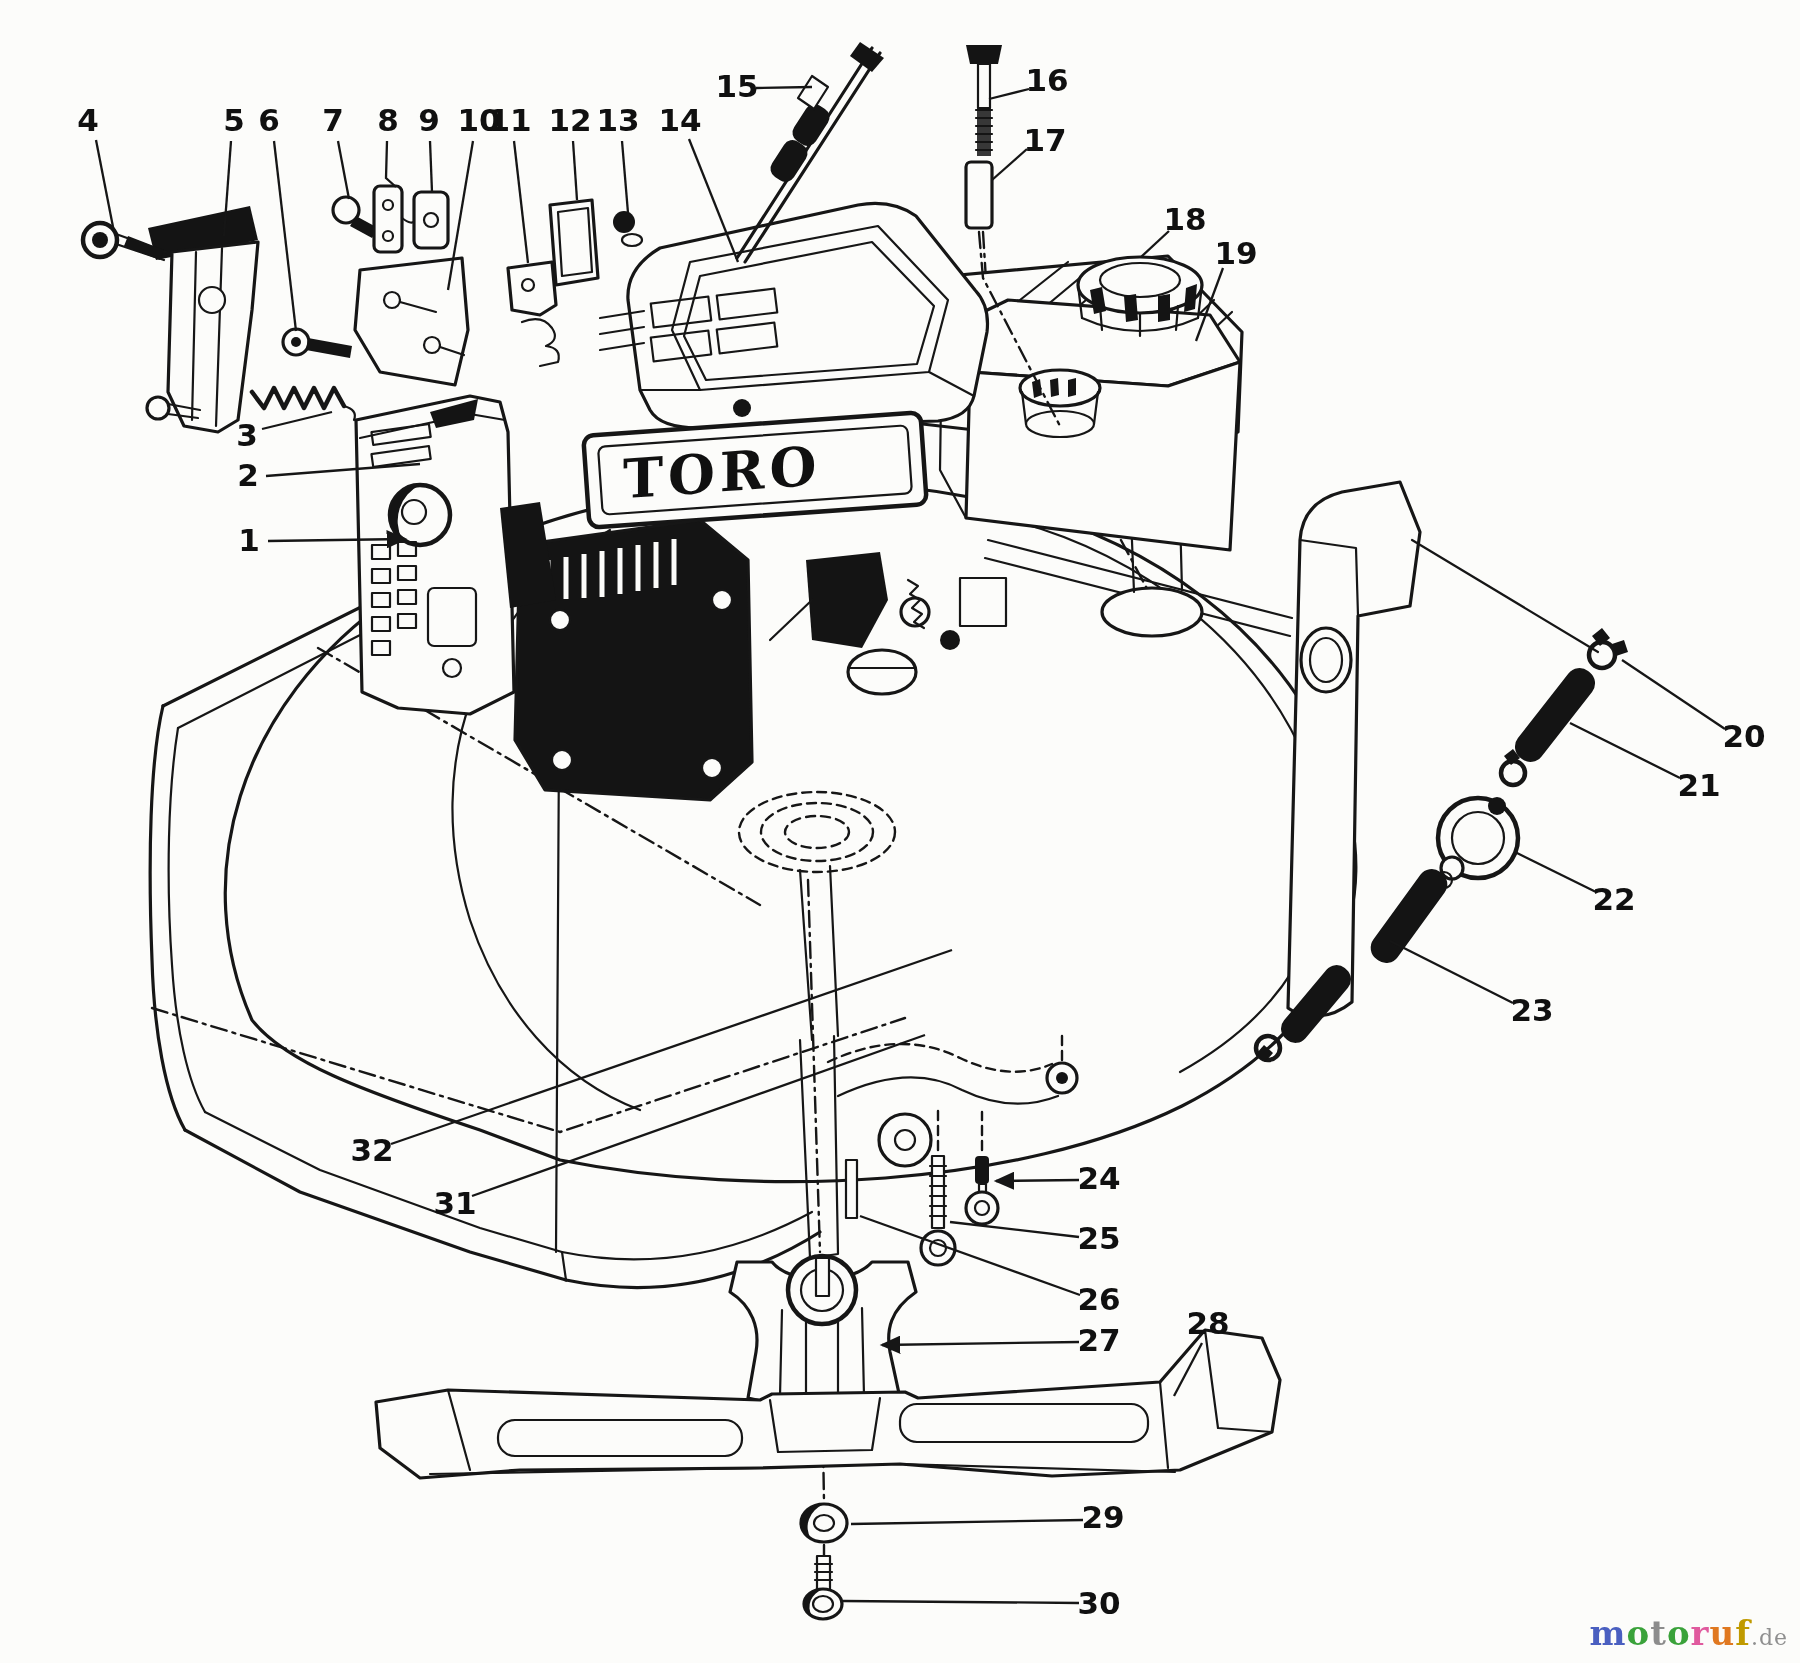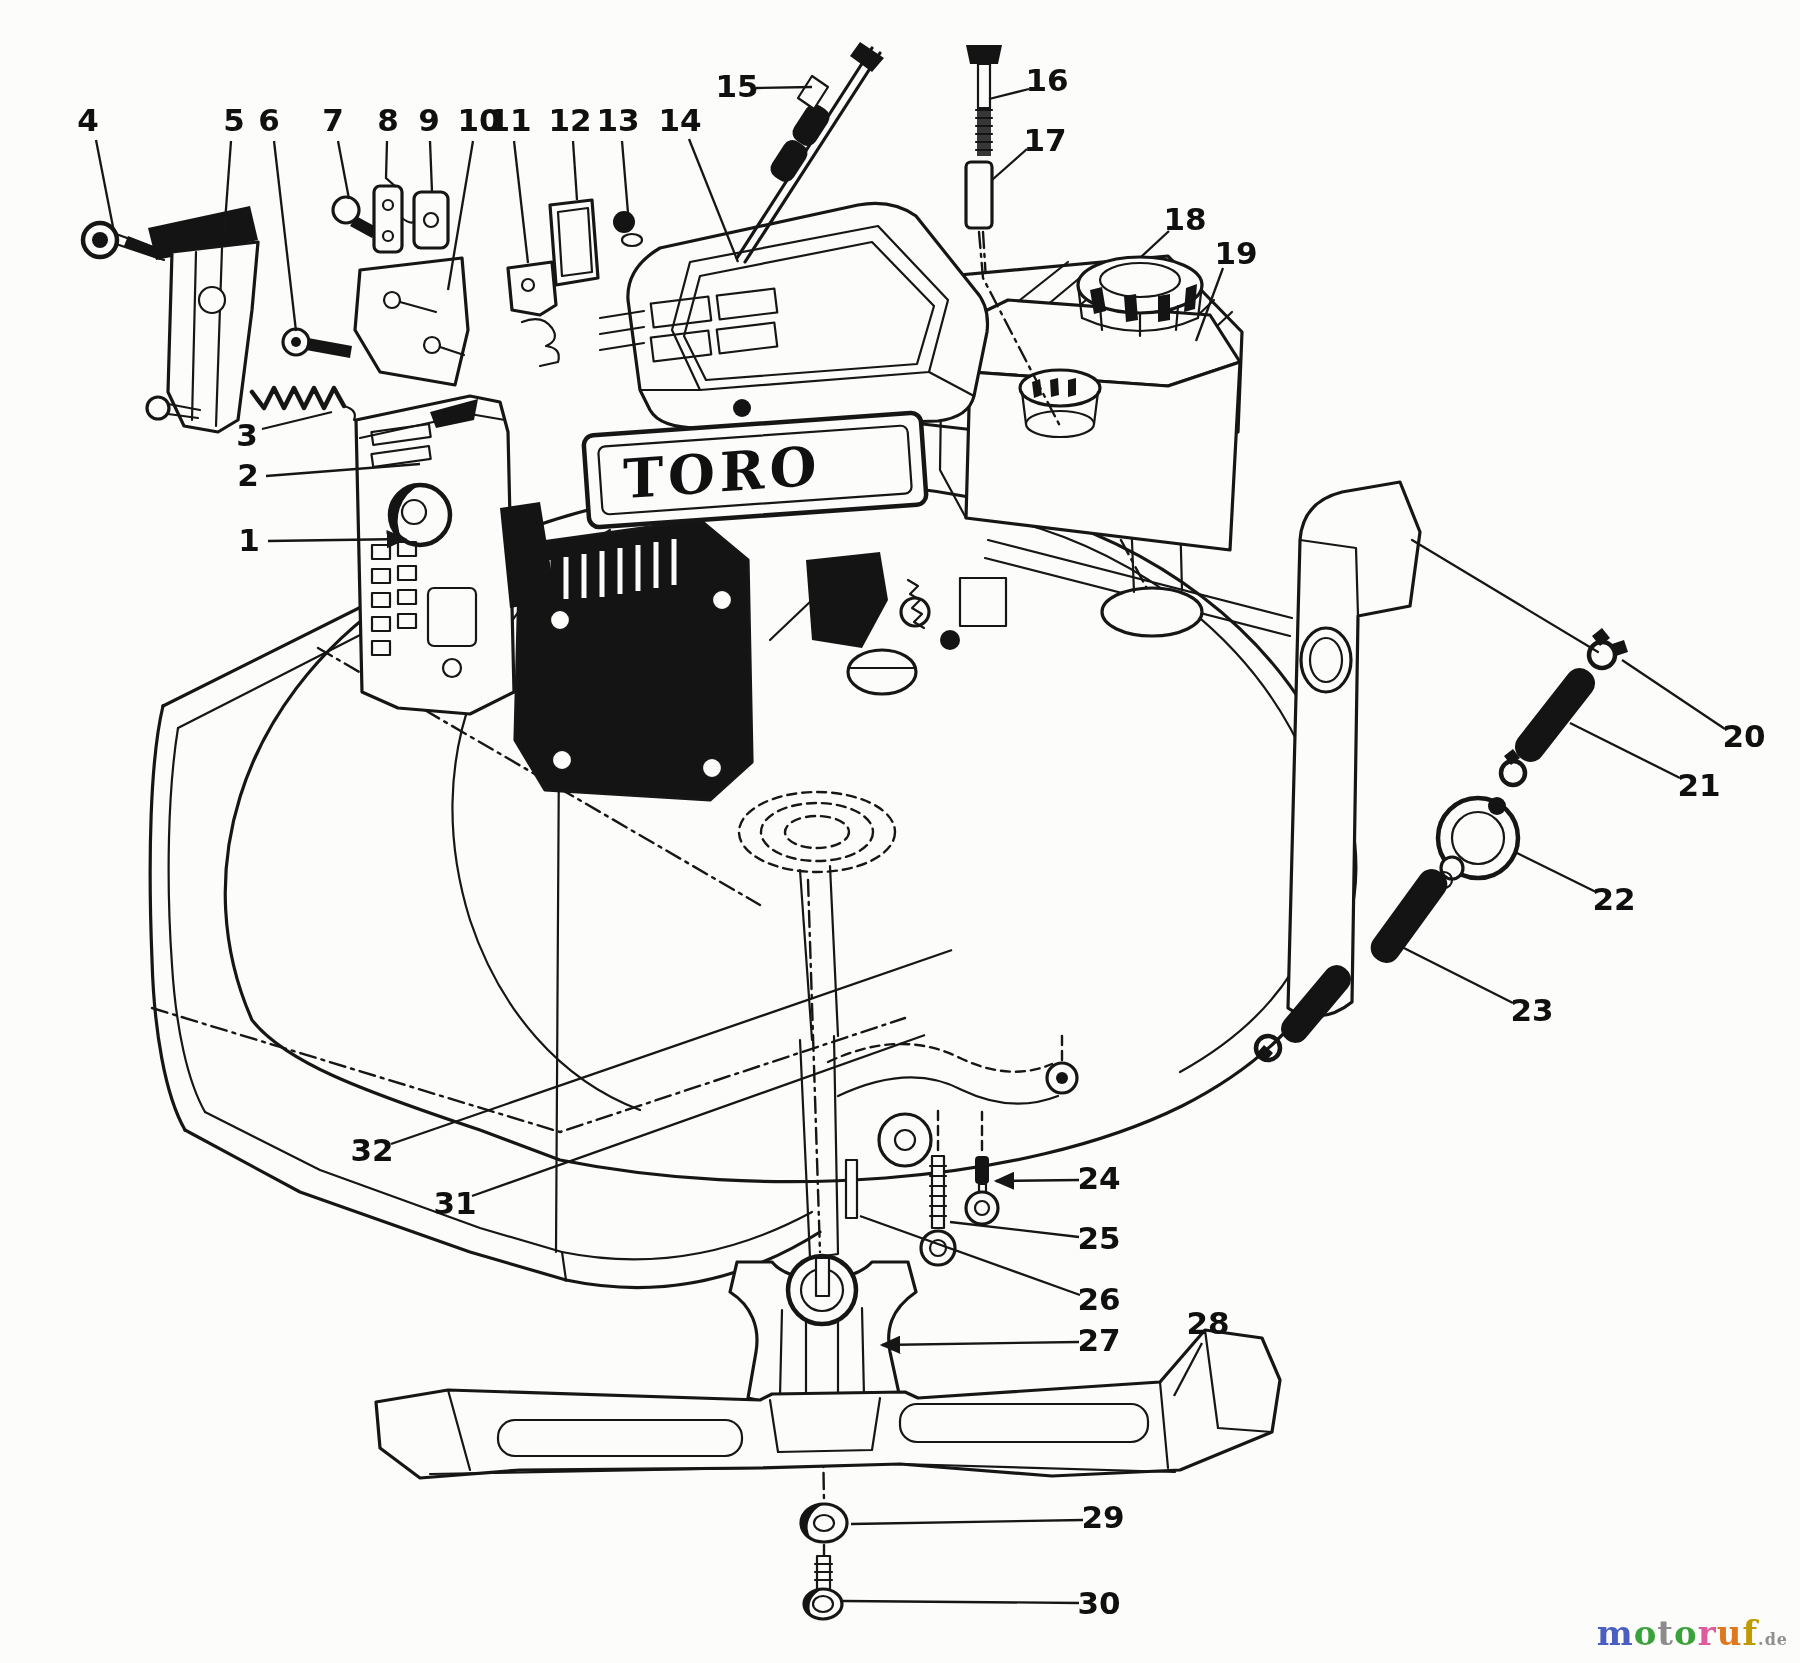--- a/index.html
+++ b/index.html
@@ -13,21 +13,21 @@
   .dashdot{stroke-dasharray:16 6 3 6;stroke-width:2.4}
   .hidden-dash{stroke-dasharray:9 6;stroke-width:2.4}
   .callout-num{font-family:"DejaVu Sans","Liberation Sans",sans-serif;font-weight:800;
                font-size:31px;fill:#101010;}
   .leader{stroke:#161616;stroke-width:2.3;fill:none}
   .toro-text{font-family:"DejaVu Serif","Liberation Serif",serif;font-weight:bold;
              font-size:54px;letter-spacing:5px;fill:#101010;}
   #watermark{position:absolute;right:12px;bottom:10px;
              font-family:"DejaVu Serif","Liberation Serif",serif;font-weight:bold;
              font-size:34px;letter-spacing:1px;user-select:none;}
-  #watermark .suffix{font-size:16px;font-weight:bold;}
+  #watermark .suffix{font-size:22px;font-weight:normal;}
 </style>
 </head>
 <body>
 
 <div id="stage">
 <svg viewBox="0 0 1800 1663" width="1800" height="1663">
   <defs>
     <marker id="arr" markerWidth="10" markerHeight="8" refX="8" refY="4" orient="auto">
       <path d="M0,0 L9,4 L0,8 Z" fill="#161616"></path>
     </marker>

